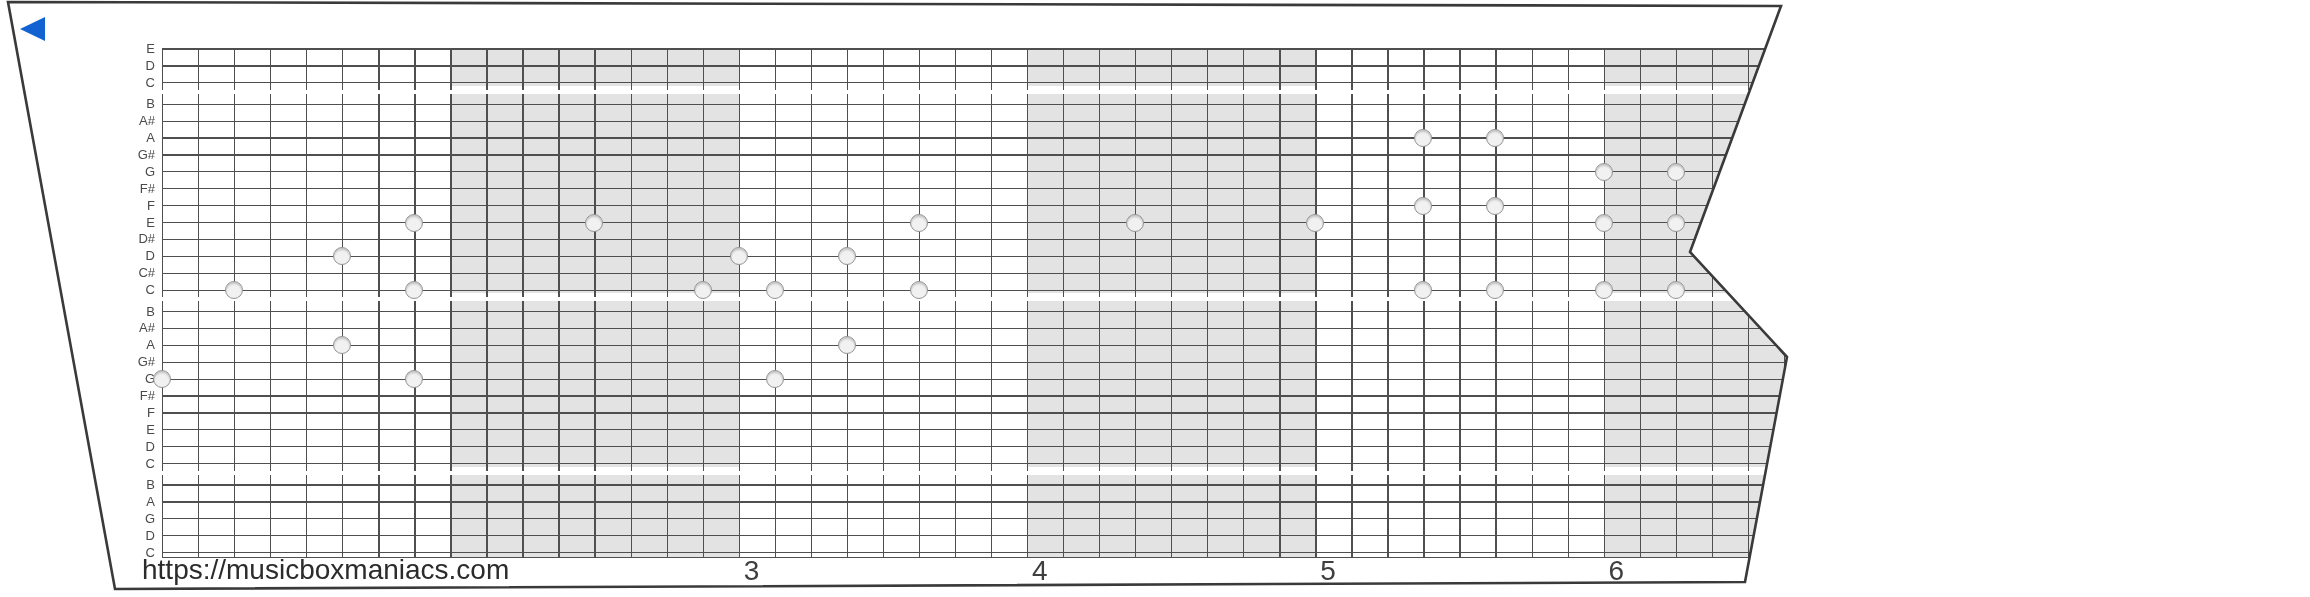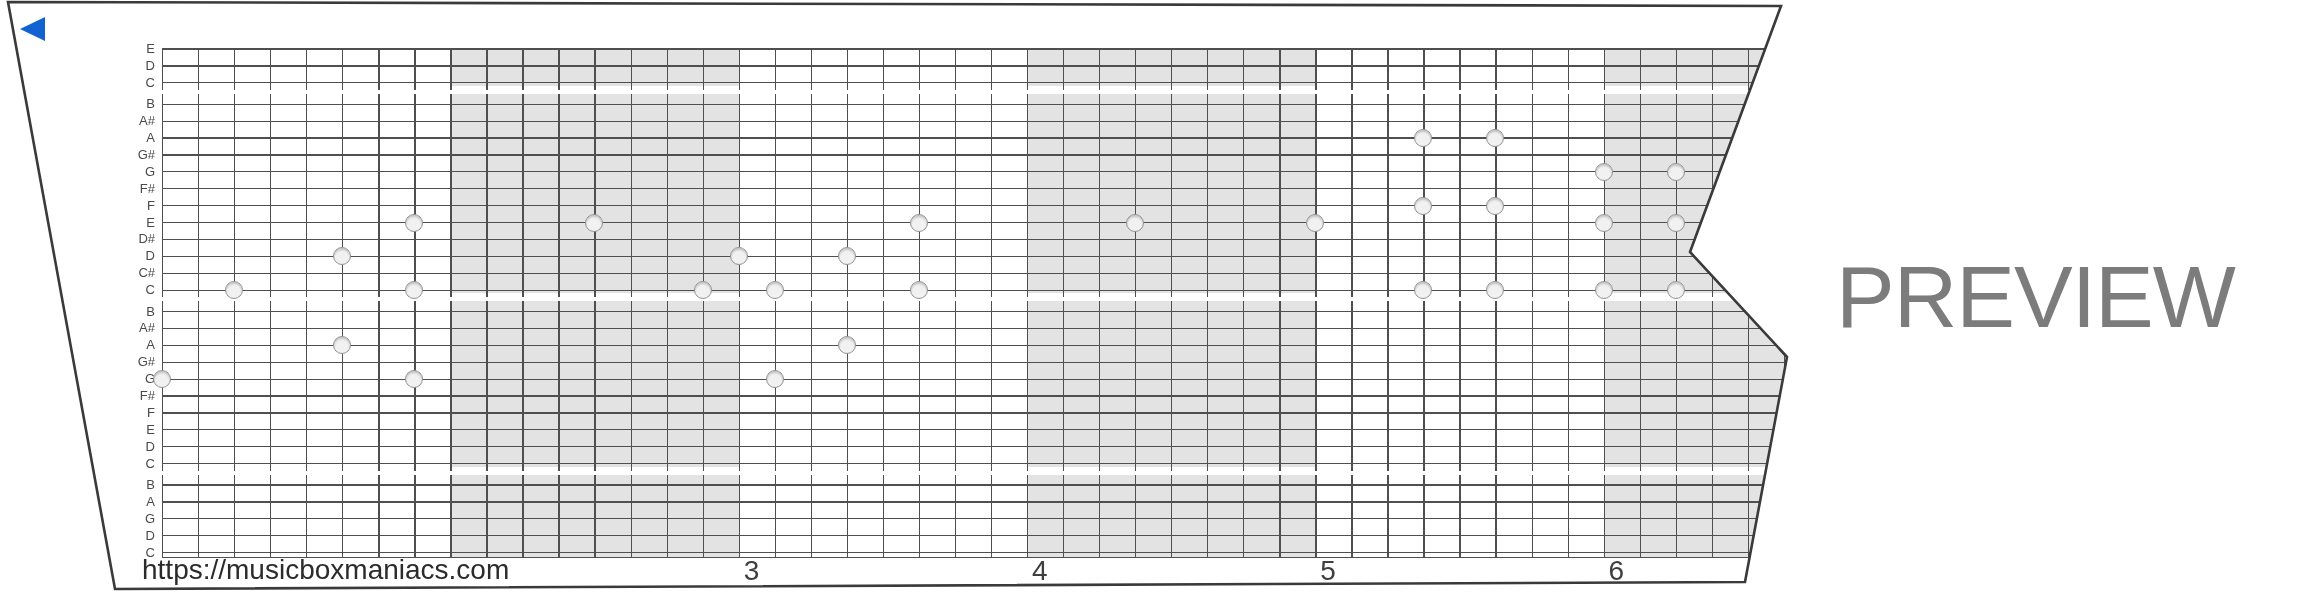--- a/index.html
+++ b/index.html
@@ -486,14 +486,13 @@
   <div class="measure-num" style="left: 743.64px;">3</div>
       <div class="measure-num" style="left: 1031.96px;">4</div>
       <div class="measure-num" style="left: 1320.28px;">5</div>
       <div class="measure-num" style="left: 1608.6px;">6</div>
     </div>
 
   <svg id="outline-svg" width="2310" height="597" viewBox="0 0 2310 597">
     <polygon points="8,2 1781,6 1690,252 1787,357 1745,582 115,589" fill="none" stroke-width="2.6" stroke="#3a3a3a"></polygon>
   </svg>
 
-  <div class="watermark" style="color: rgb(124, 124, 124);">PREVIEW</div>
 </div>
 
 </body></html>

